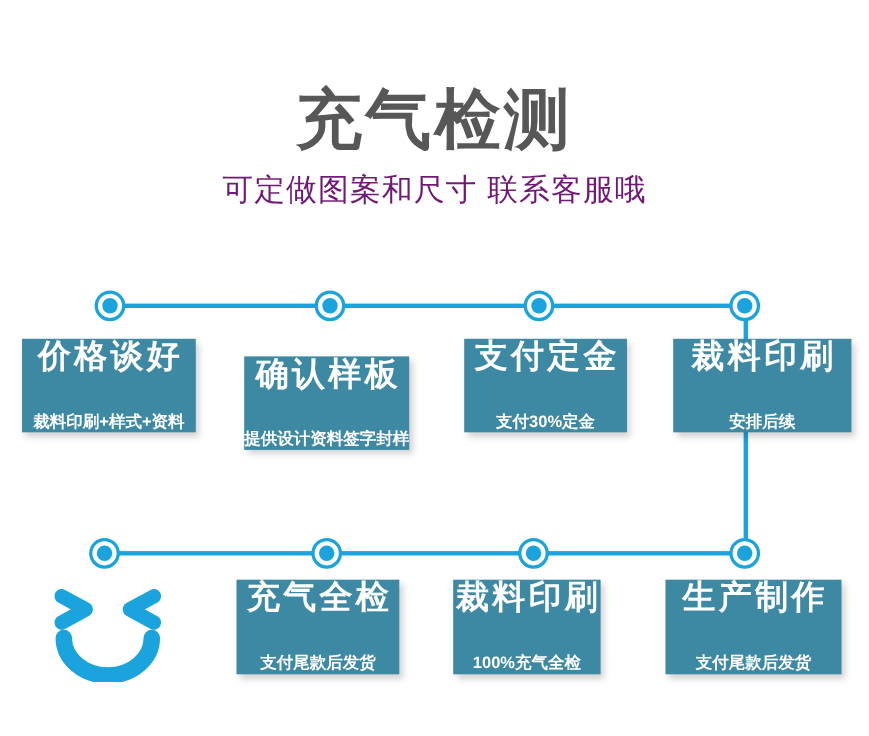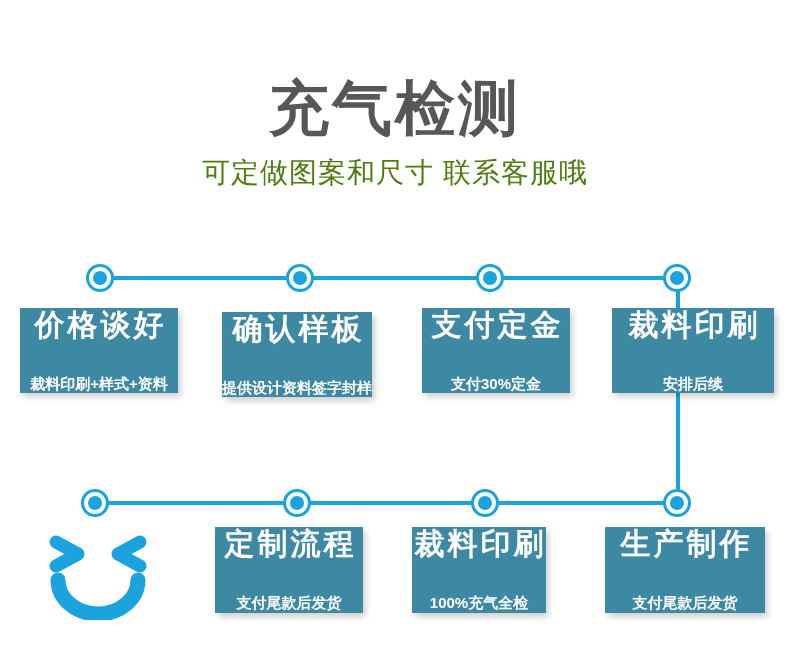--- a/index.html
+++ b/index.html
@@ -38,21 +38,21 @@
     white-space: nowrap;
   }
   .page-subtitle {
     position: absolute;
     left: 0;
     top: 156px;
     width: 790px;
     text-align: center;
     font-size: 28px;
     line-height: 34px;
-    color: #4d7c0f;
+    color: #701a75;
     letter-spacing: 1px;
     white-space: nowrap;
   }
 
   
   .rail {
     position: absolute;
     background: #1ba3dd;
     height: 4px;
   }
@@ -145,37 +145,37 @@
   <div class="node" style="left:81px;  top:489px;"></div>
   <div class="node" style="left:283px; top:489px;"></div>
   <div class="node" style="left:471px; top:489px;"></div>
   <div class="node" style="left:663px; top:489px;"></div>
 
   <div class="card" style="left:20px; top:308px; width:158px; height:85px;">
     <div class="card-title">价格谈好</div>
     <div class="card-sub">裁料印刷+样式+资料</div>
   </div>
 
-  <div class="card" style="left:222px; top:312px; width:150px; height:85px;">
+  <div class="card" style="left:222px; top:324px; width:150px; height:85px;">
     <div class="card-title">确认样板</div>
     <div class="card-sub">提供设计资料签字封样</div>
   </div>
 
   <div class="card" style="left:422px; top:308px; width:148px; height:85px;">
     <div class="card-title">支付定金</div>
     <div class="card-sub">支付30%定金</div>
   </div>
 
   <div class="card" style="left:612px; top:308px; width:162px; height:85px;">
     <div class="card-title">裁料印刷</div>
     <div class="card-sub">安排后续</div>
   </div>
 
   <div class="card" style="left:215px; top:527px; width:148px; height:86px;">
-    <div class="card-title">定制流程</div>
+    <div class="card-title">充气全检</div>
     <div class="card-sub">支付尾款后发货</div>
   </div>
 
   <div class="card" style="left:412px; top:527px; width:134px; height:86px;">
     <div class="card-title">裁料印刷</div>
     <div class="card-sub">100%充气全检</div>
   </div>
 
   <div class="card" style="left:605px; top:527px; width:160px; height:86px;">
     <div class="card-title">生产制作</div>

